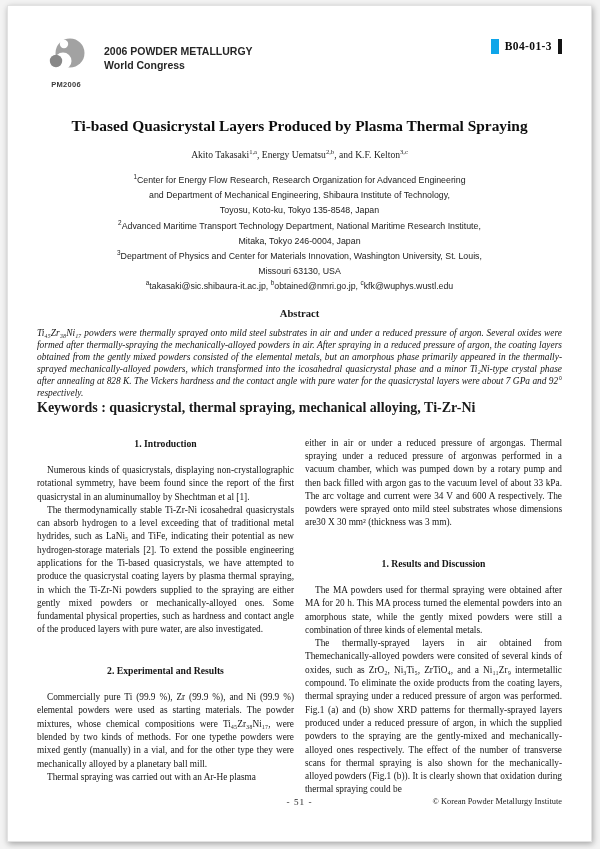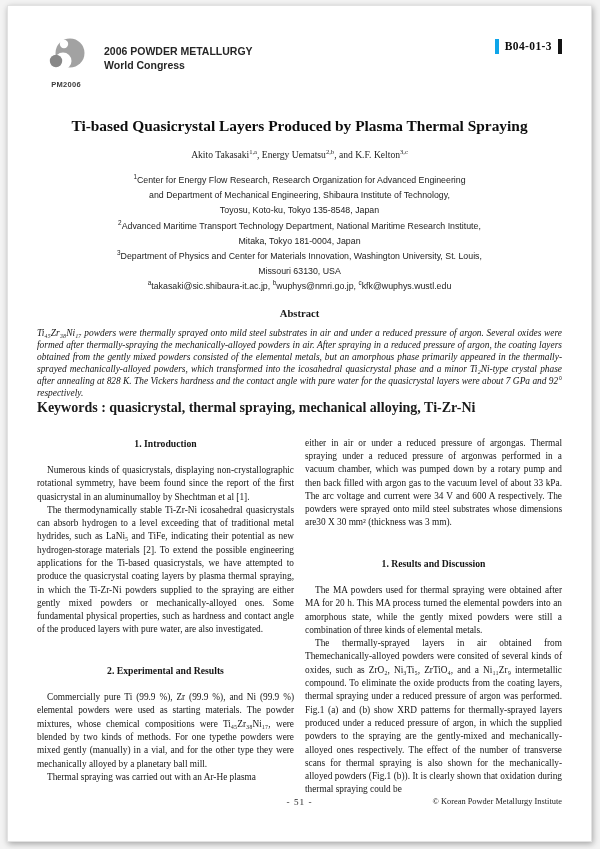--- a/index.html
+++ b/index.html
@@ -24,21 +24,21 @@
     font-size:7.5px;font-weight:bold;color:#3c3c3c;letter-spacing:.3px;margin-top:-2px;
   }
   .congress{
     font-family:"Liberation Sans","DejaVu Sans",sans-serif;
     font-weight:bold;font-size:10.5px;line-height:13.5px;color:#262626;
     margin-left:9px;margin-top:9px;
   }
   .paper-id{
     margin-left:auto;margin-top:3px;
     font-weight:bold;font-size:11.5px;letter-spacing:.4px;color:#0d0d0d;
-    border-left:4px solid #0ea5e9;border-right:4px solid #141414;
+    border-left:8px solid #0ea5e9;border-right:4px solid #141414;
     padding:1px 6px;line-height:13px;
   }
   
   .title{
     text-align:center;font-weight:bold;font-size:15.4px;line-height:19px;
     margin-top:27px;color:#0d0d0d;
   }
   .authors{text-align:center;font-size:9.6px;margin-top:13px;color:#1c1c1c;}
   .authors sup{font-size:6.6px;}
   .affils{
@@ -95,25 +95,25 @@
 
   <div class="authors">
     <span><span>Akito Takasaki</span><sup>1,a</sup></span><span><span>, Energy Uematsu</span><sup>2,b</sup></span><span><span>, and K.F. Kelton</span><sup>3,c</sup></span>
   </div>
 
   <div class="affils">
     <div><sup>1</sup><span>Center for Energy Flow Research, Research Organization for Advanced Engineering</span></div>
     <div><sup></sup><span>and Department of Mechanical Engineering, Shibaura Institute of Technology,</span></div>
     <div><sup></sup><span>Toyosu, Koto-ku, Tokyo 135-8548, Japan</span></div>
     <div><sup>2</sup><span>Advanced Maritime Transport Technology Department, National Maritime Research Institute,</span></div>
-    <div><sup></sup><span>Mitaka, Tokyo 181-0004, Japan</span></div>
+    <div><sup></sup><span>Mitaka, Tokyo 246-0004, Japan</span></div>
     <div><sup>3</sup><span>Department of Physics and Center for Materials Innovation, Washington University, St. Louis,</span></div>
     <div><sup></sup><span>Missouri 63130, USA</span></div>
     <div>
-      <span><sup>a</sup><span>takasaki@sic.shibaura-it.ac.jp, </span></span><span><sup>b</sup><span>wuphys@nmri.go.jp, </span></span><span><sup>c</sup><span>kfk@wuphys.wustl.edu</span></span>
+      <span><sup>a</sup><span>takasaki@sic.shibaura-it.ac.jp, </span></span><span><sup>b</sup><span>obtained@nmri.go.jp, </span></span><span><sup>c</sup><span>kfk@wuphys.wustl.edu</span></span>
     </div>
   </div>
 
   <div class="abstract-heading">Abstract</div>
   <div class="abstract-body">Ti₄₅Zr₃₈Ni₁₇ powders were thermally sprayed onto mild steel substrates in air and under a reduced pressure of argon. Several oxides were formed after thermally-spraying the mechanically-alloyed powders in air.  After spraying in a reduced pressure of argon, the coating layers obtained from the gently mixed powders consisted of the elemental metals, but an amorphous phase primarily appeared in the thermally-sprayed mechanically-alloyed powders, which transformed into the icosahedral quasicrystal phase and a minor Ti₂Ni-type crystal phase after annealing at 828 K.  The Vickers hardness and the contact angle with pure water for the quasicrystal layers were about 7 GPa and 92° respectively.</div>
   <div class="keywords">Keywords : quasicrystal, thermal spraying, mechanical alloying, Ti-Zr-Ni</div>
 
   <div class="columns">
     <div class="col">
       <p class="col-heading sp-after">1. Introduction</p>

